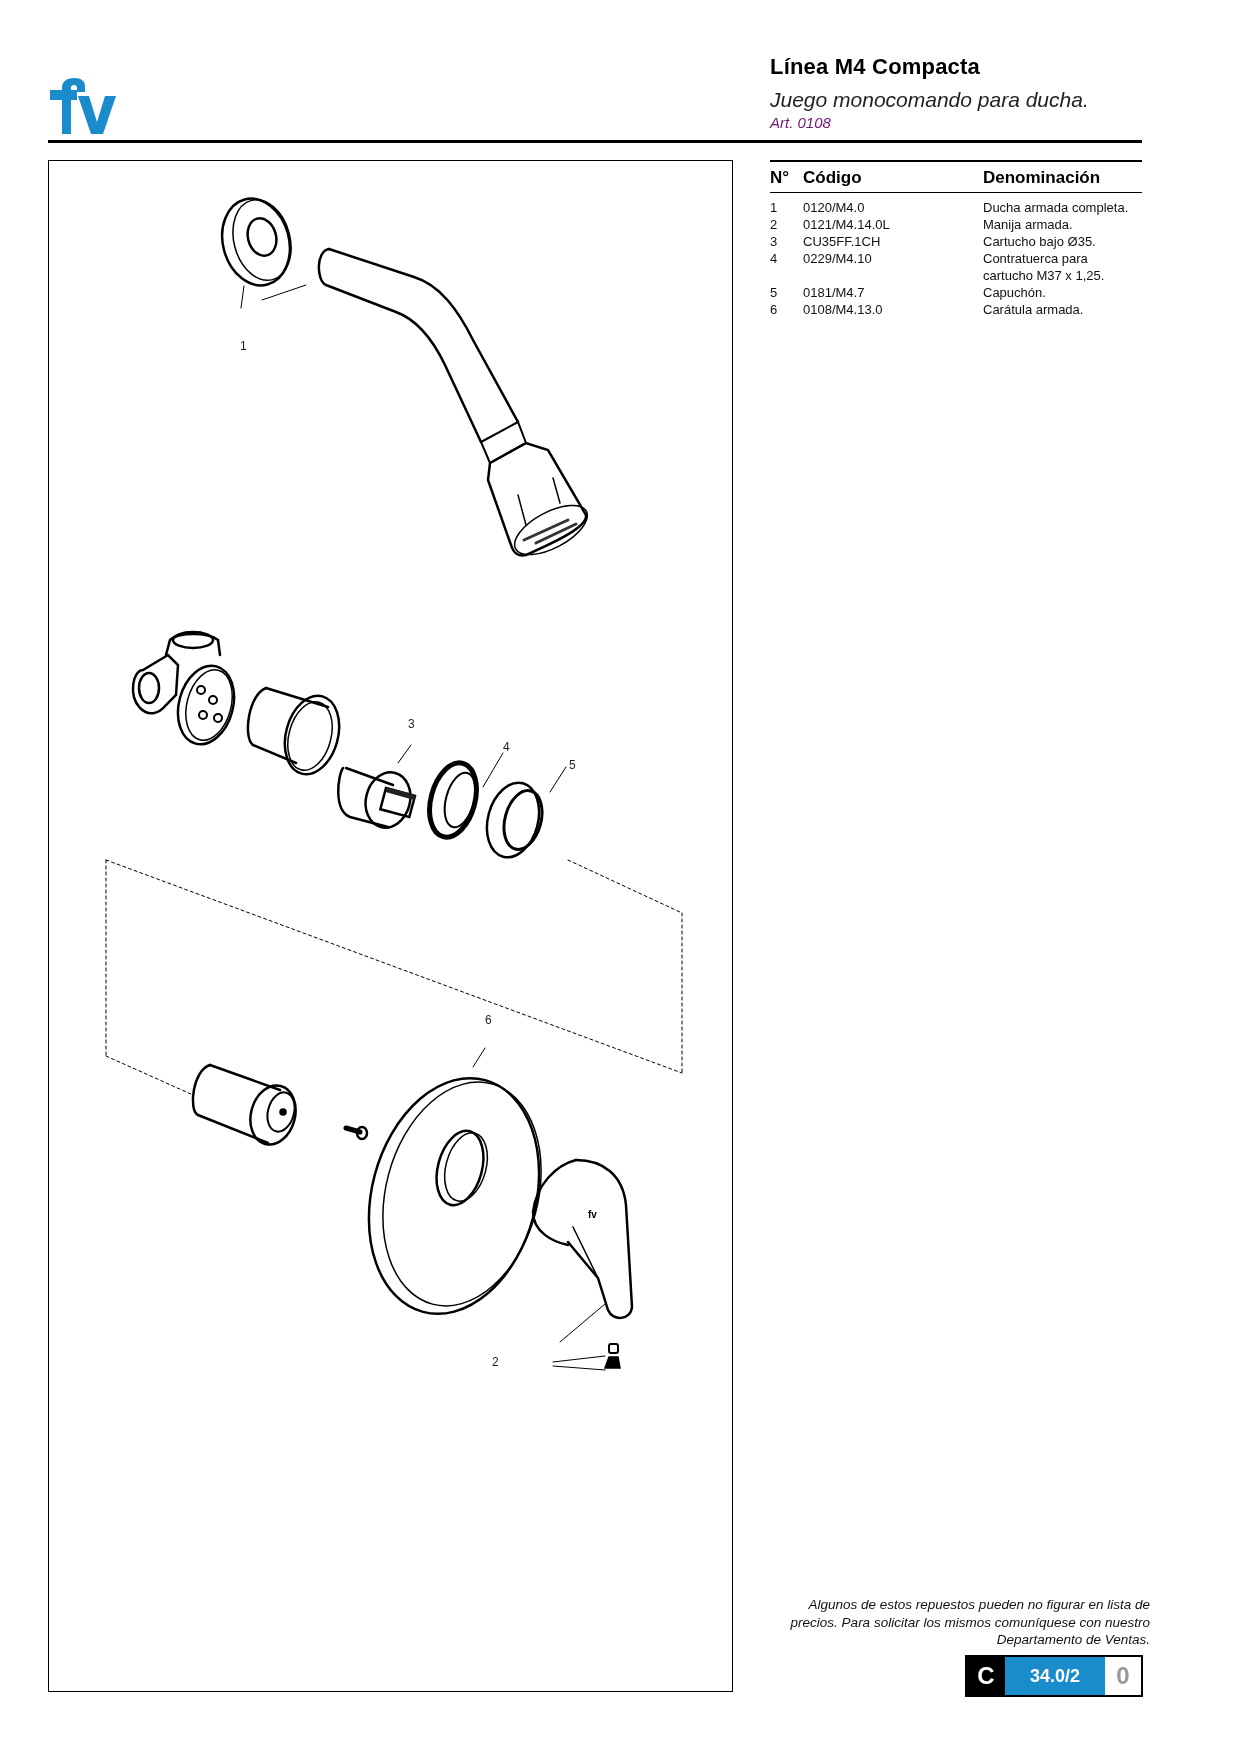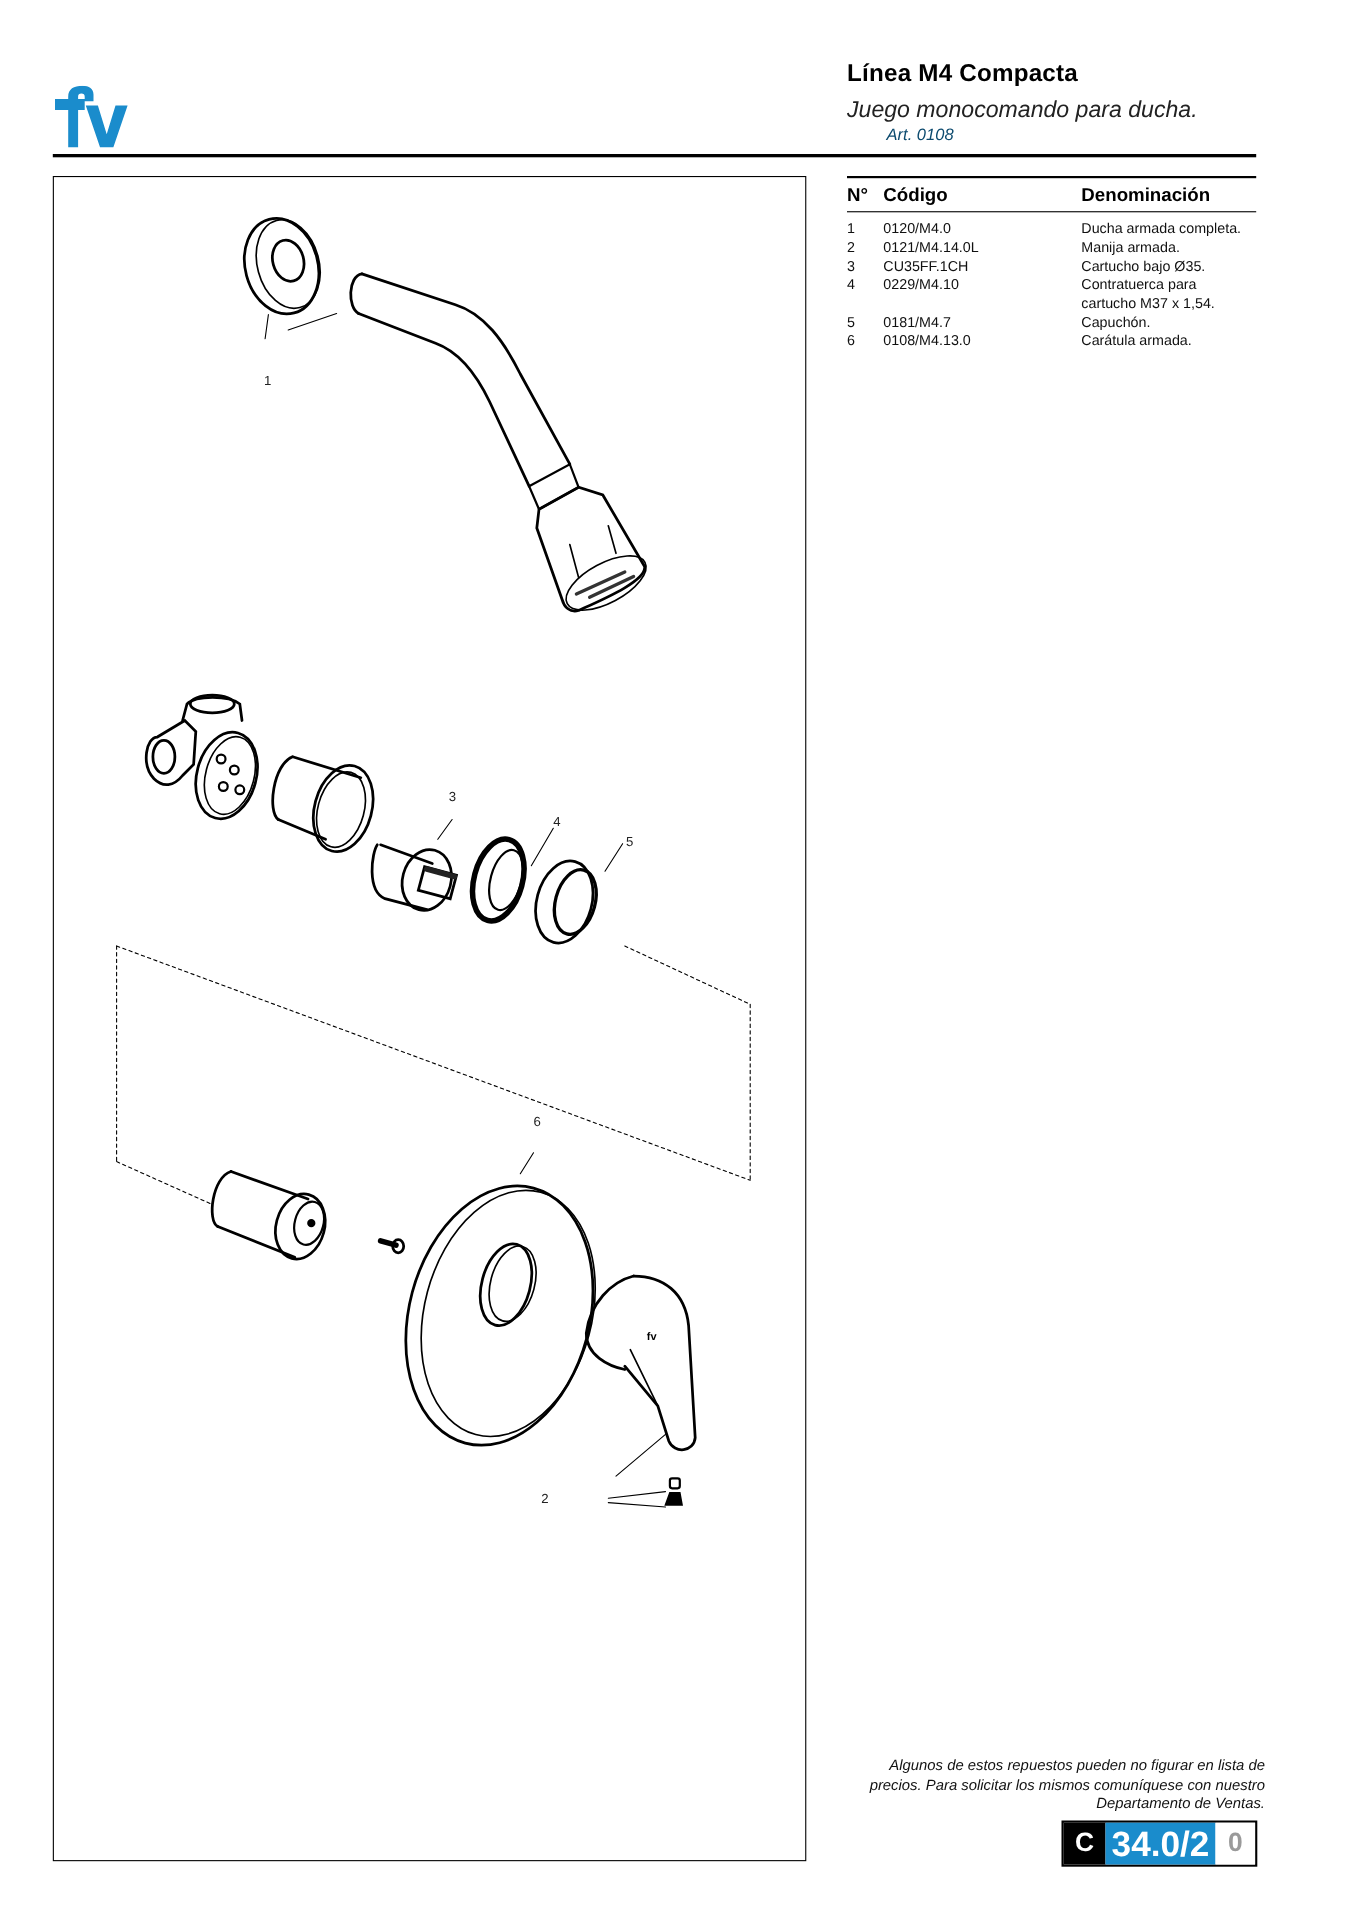--- a/index.html
+++ b/index.html
@@ -2,35 +2,35 @@
 <html><head>
 <meta charset="utf-8">
 <style>
   html, body { margin:0; padding:0; background:#ffffff; }
   body { width:1240px; height:1753px; position:relative; overflow:hidden; font-family:"Liberation Sans", sans-serif; color:#000; }
   .abs { position:absolute; }
   .logo { left:48px; top:78px; width:76px; height:56px; }
   .header-rule { left:48px; top:140px; width:1094px; height:3px; background:#000; }
   .title { left:770px; top:54px; font-size:22px; font-weight:bold; letter-spacing:0.2px; }
   .subtitle { left:770px; top:88px; font-size:21px; font-style:italic; color:#222; }
-  .art { left:770px; top:114px; font-size:15px; font-style:italic; color:#0c4a6e;margin-left:36px; }
+  .art { left:770px; top:114px; font-size:15px; font-style:italic; color:#701a75; }
   .frame { left:48px; top:160px; width:685px; height:1532px; border:1.5px solid #000; box-sizing:border-box; }
   .drawing { left:48px; top:160px; width:685px; height:1532px; }
   .table { left:770px; top:160px; width:372px; }
   .table .topline { height:1.5px; background:#000; }
   .table .head { display:flex; font-weight:bold; font-size:17px; height:28px; align-items:center; margin-top:2px; }
   .table .headline { height:1px; background:#000; margin-bottom:6px; }
   .c1 { width:33px; flex:none; }
   .c2 { width:180px; flex:none; }
   .c3 { flex:1; }
   .row { display:flex; font-size:13px; line-height:17px; color:#111; }
   .footnote { left:770px; top:1596px; width:380px; font-size:13.5px; font-style:italic; line-height:17.5px; color:#111;text-align:right; }
   .badge { left:965px; top:1655px; height:42px; display:flex; border:2px solid #000; box-sizing:border-box; }
   .badge .b-c { background:#000; color:#fff; font-weight:bold; font-size:24px; width:38px; display:flex; align-items:center; justify-content:center; }
-  .badge .b-num { background:#1a8ccc; color:#fff; font-weight:bold; font-size:32px; width:100px; display:flex; align-items:center; justify-content:center; }
+  .badge .b-num { background:#1a8ccc; color:#fff; font-weight:bold; font-size:18px; width:100px; display:flex; align-items:center; justify-content:center; }
   .badge .b-rev { background:#fff; color:#9a9a9a; font-weight:bold; font-size:24px; width:36px; display:flex; align-items:center; justify-content:center; }
   .callout { font-size:12px; color:#222; position:absolute; }
 </style>
 </head>
 <body>
 
 <div class="abs logo">
   <svg width="76" height="56" viewBox="0 0 76 56">
     <g fill="#1a8ccc">
 
@@ -192,21 +192,21 @@
     <span class="c3">Manija armada.</span>
   </div>
   <div class="row">
     <span class="c1">3</span>
     <span class="c2">CU35FF.1CH</span>
     <span class="c3">Cartucho bajo Ø35.</span>
   </div>
   <div class="row">
     <span class="c1">4</span>
     <span class="c2">0229/M4.10</span>
-    <span class="c3" style="max-width:150px;">Contratuerca para cartucho M37 x 1,54.</span>
+    <span class="c3" style="max-width:150px;">Contratuerca para cartucho M37 x 1,25.</span>
   </div>
   <div class="row">
     <span class="c1">5</span>
     <span class="c2">0181/M4.7</span>
     <span class="c3">Capuchón.</span>
   </div>
   <div class="row">
     <span class="c1">6</span>
     <span class="c2">0108/M4.13.0</span>
     <span class="c3">Carátula armada.</span>

